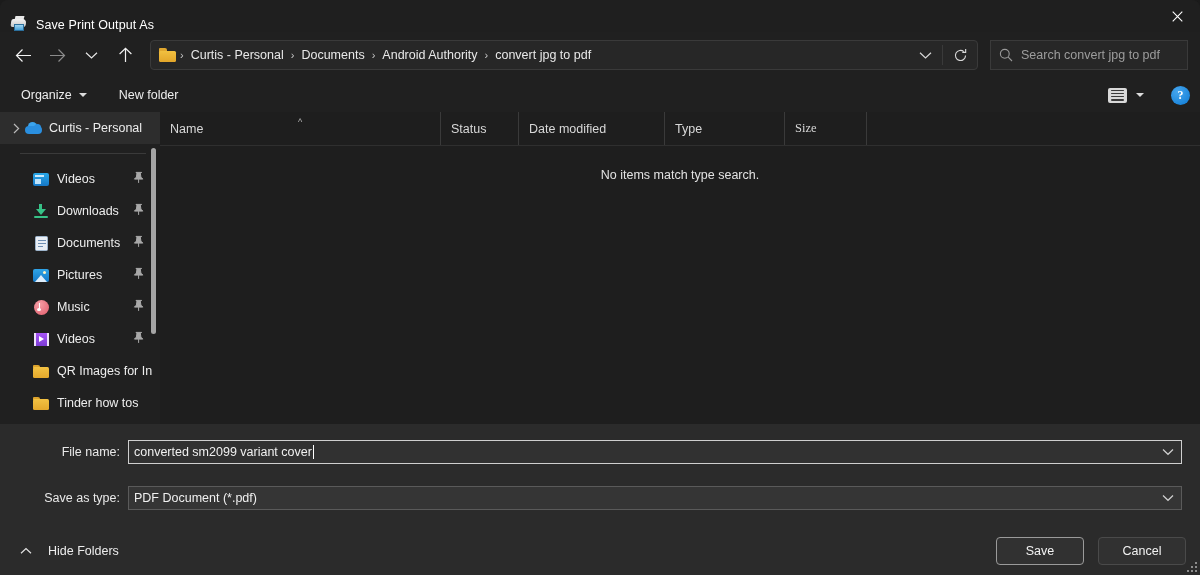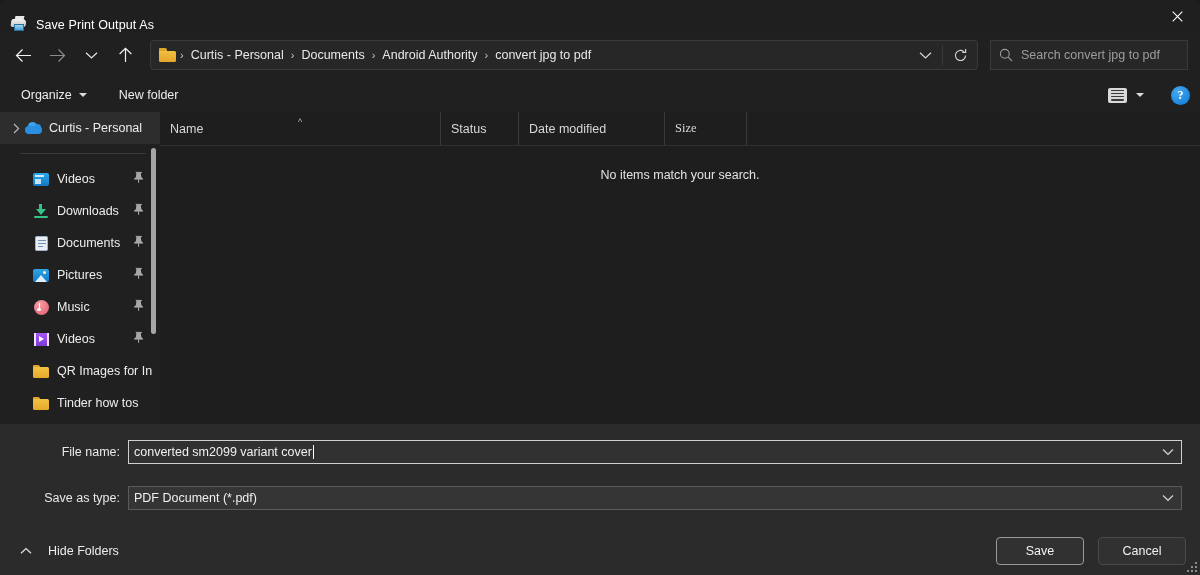--- a/index.html
+++ b/index.html
@@ -529,27 +529,30 @@
         <div class="col col-name">
           <span class="sortcaret">^</span>
           <span>Name</span>
         </div>
         <div class="col col-status">
           <span>Status</span>
         </div>
         <div class="col col-date">
           <span>Date modified</span>
         </div>
+        <div class="col col-type">
+          <span>Type</span>
+        </div>
         <div class="col col-size">
           <span>Size</span>
         </div>
         <div class="col col-last"></div>
       </div>
       <div class="empty-area">
-        <div class="empty-msg">No items match your search.</div>
+        <div class="empty-msg">No items match type search.</div>
       </div>
     </div>
   </div>
 
   <div class="form-area">
     <div class="form-row">
       <div class="form-label">File name:</div>
       <div class="field focused">
         <span class="field-text">converted sm2099 variant cover</span>
         <span class="caret-bar"></span>

